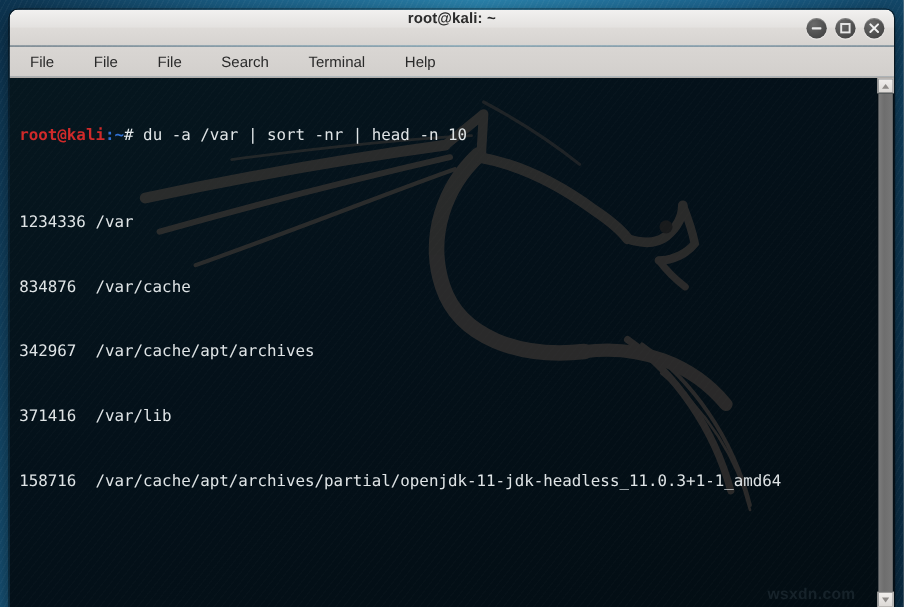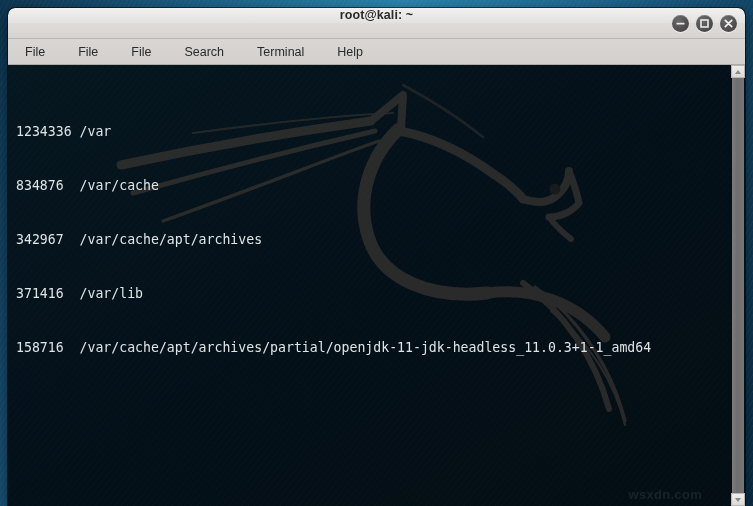--- a/index.html
+++ b/index.html
@@ -131,21 +131,21 @@
     position: absolute;
     left: 95px;
     top: -40px;
     width: 560px;
     height: 470px;
     opacity: 0.55;
     pointer-events: none;
   }
   .watermark {
     position: absolute;
-    right: 29px;
+    right: 18px;
     bottom: 4px;
     font-size: 13px;
     font-weight: bold;
     color: rgba(150,170,185,0.13);
     letter-spacing: 0.3px;
     pointer-events: none;
     user-select: none;
   }
 
   .term-text {
@@ -276,20 +276,21 @@
           <path d="M432 262 C474 292 508 340 522 396" stroke-width="3.2"></path>
           <path d="M448 286 C486 316 512 358 522 400" stroke-width="2.2"></path>
 
           <path d="M90 108 C180 96 250 90 290 88" stroke-width="2.2" opacity="0.8"></path>
           <path d="M300 60 C330 76 360 96 380 112" stroke-width="2.6" opacity="0.7"></path>
         </g>
         <circle cx="452" cy="164" r="5.5" fill="#2a2320"></circle>
       </svg>
 
       <div class="term-text">
+        <div class="term-line"><span class="c-user">root@kali</span><span class="c-colon">:</span><span class="c-path">~</span><span class="c-hash">#</span><span class="c-plain"> du -a /var | sort -nr | head -n 10</span></div>
 
         <div class="term-line c-plain">1234336 /var</div>
         <div class="term-line c-plain">834876  /var/cache</div>
         <div class="term-line c-plain">342967  /var/cache/apt/archives</div>
         <div class="term-line c-plain">371416  /var/lib</div>
         <div class="term-line c-plain">158716  /var/cache/apt/archives/partial/openjdk-11-jdk-headless_11.0.3+1-1_amd64</div>
         
         
         
         

